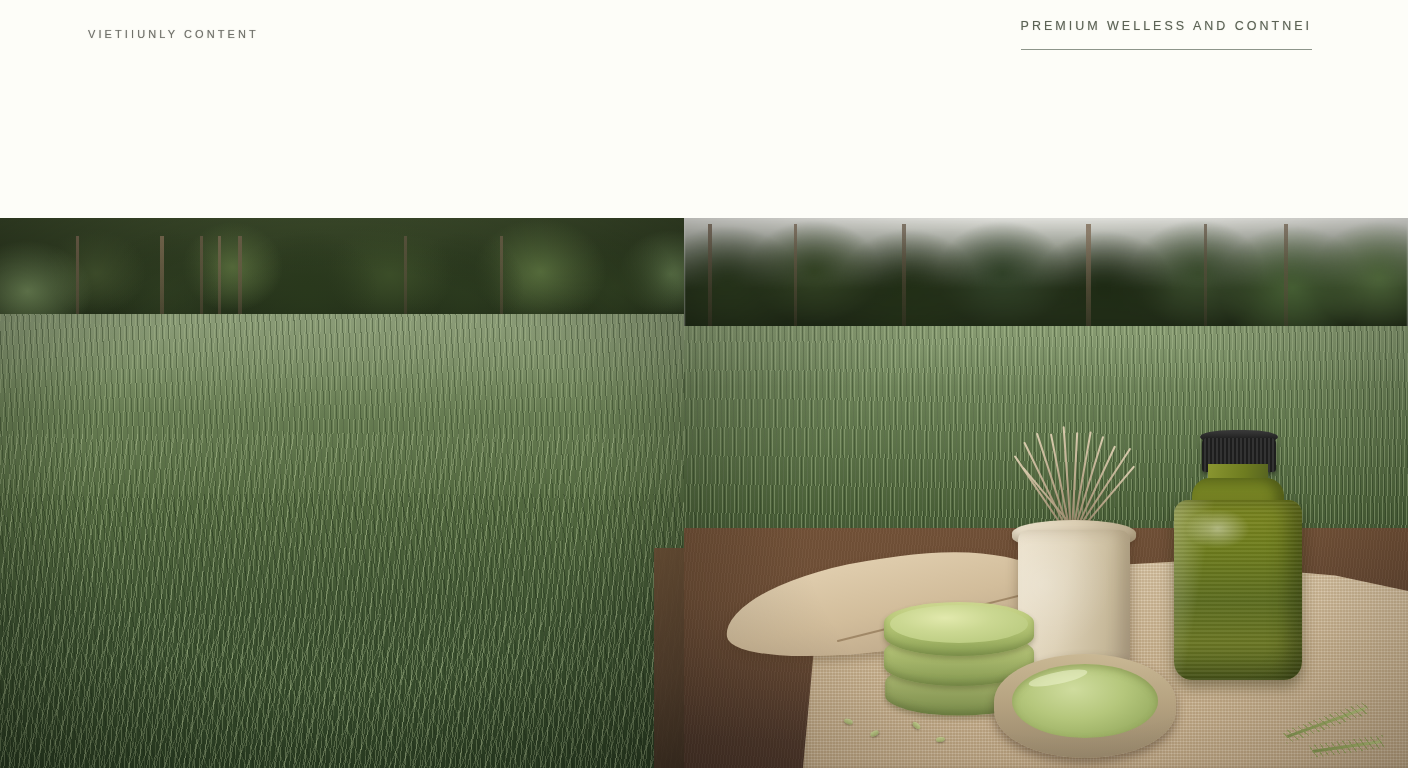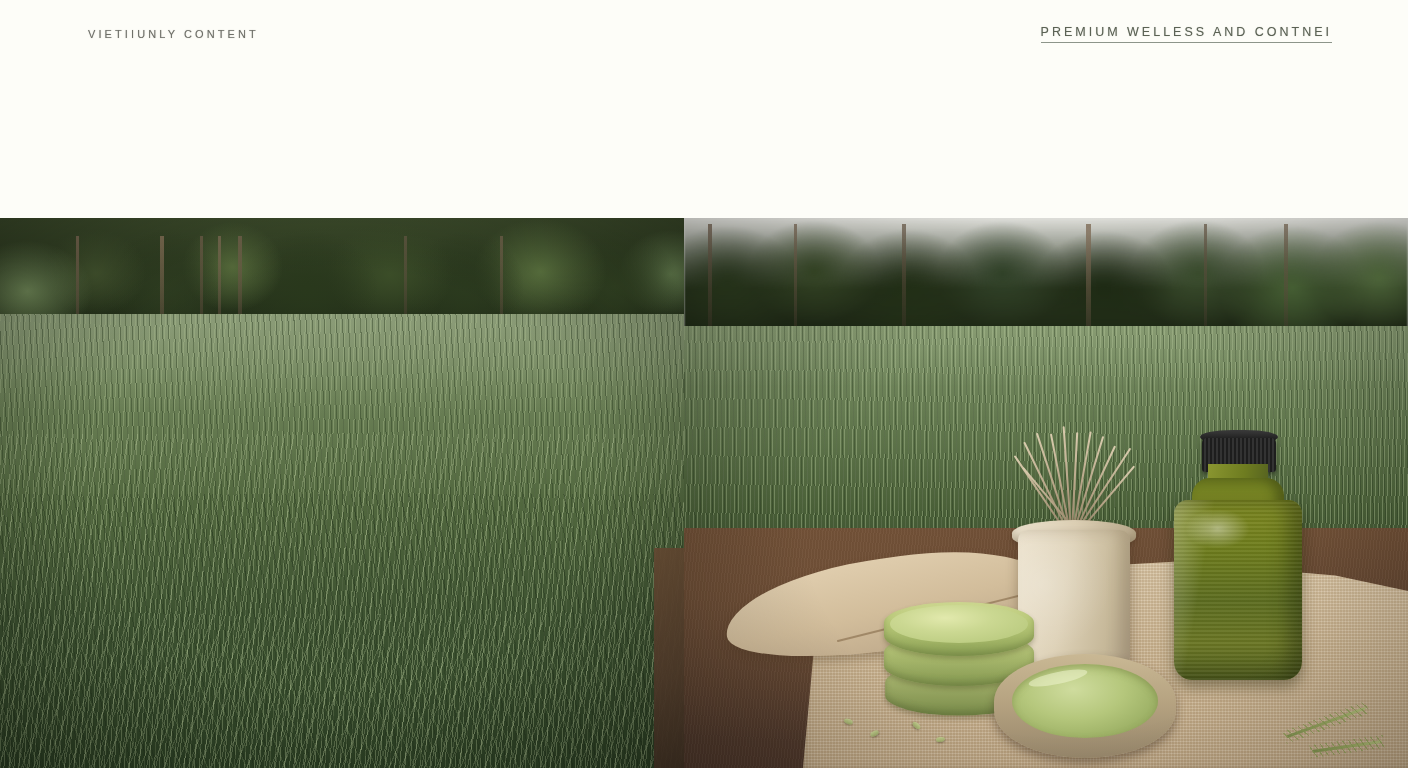--- a/index.html
+++ b/index.html
@@ -20,26 +20,26 @@
     display:flex; align-items:center; justify-content:space-between;
   }
   .kicker-left {
     margin-left:88px;
     font-size:11px; letter-spacing:3.1px; font-weight:400;
     color:#6e6f68; text-transform:uppercase;
     white-space:nowrap;
     text-shadow:0 0 1px rgba(120,120,110,.5);
   }
   .kicker-right {
-    margin-right:76px;
+    margin-right:96px;
     font-size:12.5px; letter-spacing:3.0px; font-weight:400;
     color:#5b6254; text-transform:uppercase;
     white-space:nowrap;
     border-bottom:1.5px solid #8d958a;
-    padding-bottom:3px;
+    padding-bottom:16px;
     text-shadow:0 0 1px rgba(110,118,106,.45);
   }
 
   
   .banner {
     position:absolute; left:0; top:68px; width:1408px; height:150px;
     background:#3E4A27;
     background-image:
       linear-gradient(180deg, rgba(255,255,255,.035) 0%, rgba(0,0,0,.05) 100%),
       radial-gradient(ellipse at 30% 40%, rgba(90,104,56,.30) 0%, rgba(62,74,39,0) 60%);

